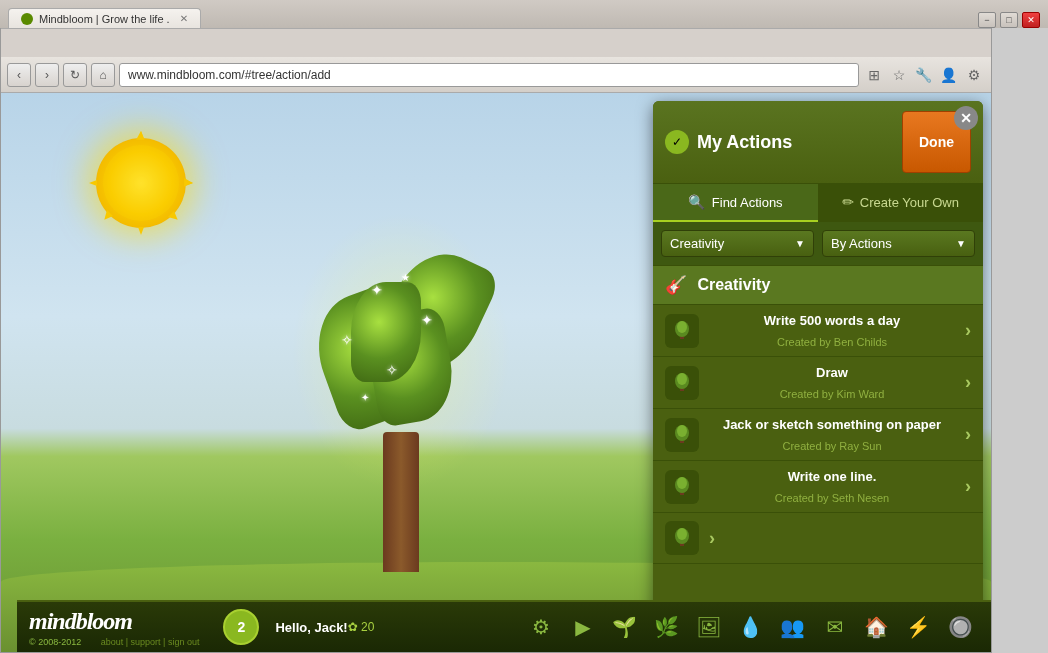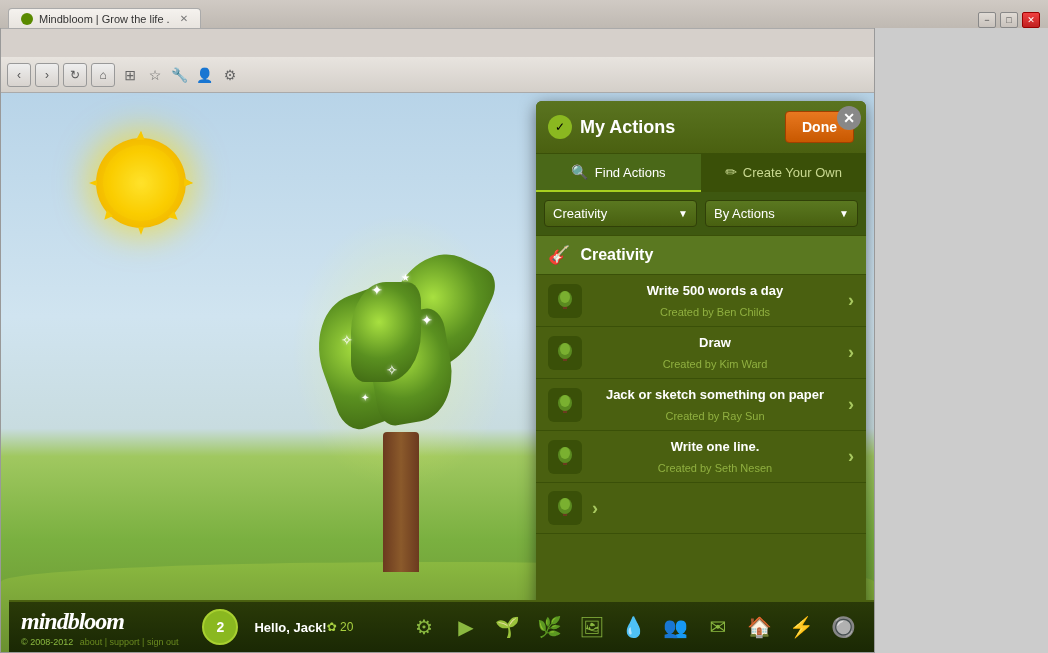--- a/index.html
+++ b/index.html
@@ -1,20 +1,20 @@
 <!DOCTYPE html>
 <html><head>
   <meta charset="utf-8">
   <style>
     * { margin: 0; padding: 0; box-sizing: border-box; }
     body { width: 1048px; height: 653px; overflow: hidden; font-family: Arial, sans-serif; background: #ccc; }
 
     
     .browser-window {
-      width: 875px;
+      width: 992px;
       height: 653px;
       background: #d6d0cb;
       border: 1px solid #999;
       display: flex;
       flex-direction: column;
     }
 
     .title-bar {
       height: 28px;
       background: linear-gradient(to bottom, #e8e4df, #cec8c2);
@@ -225,21 +225,21 @@
     .panel-title {
       color: white;
       font-size: 18px;
       font-weight: bold;
     }
     .done-btn {
       background: linear-gradient(to bottom, #e87820, #c85800);
       color: white;
       border: 1px solid #a04000;
       border-radius: 4px;
-      padding: 7px 16px;
+      padding: 22px 16px;
       font-size: 14px;
       font-weight: bold;
       cursor: pointer;
     }
 
     .panel-tabs {
       display: flex;
       background: #3a5008;
     }
     .panel-tab {
@@ -428,20 +428,23 @@
         <div class="win-btn close">✕</div>
       </div>
     </div>
   </div>
 
   <div class="nav-bar" style="margin-top:28px;">
     <div class="nav-btn">‹</div>
     <div class="nav-btn">›</div>
     <div class="nav-btn">↻</div>
     <div class="nav-btn">⌂</div>
+    <div class="address-bar">
+      <span>www.mindbloom.com/#tree/action/add</span>
+    </div>
     <div class="nav-icons">
       <div class="nav-icon">⊞</div>
       <div class="nav-icon">☆</div>
       <div class="nav-icon">🔧</div>
       <div class="nav-icon">👤</div>
       <div class="nav-icon">⚙</div>
     </div>
   </div>
 
   <div class="main-content">
@@ -599,26 +602,26 @@
         <rect x="10" y="14" width="4" height="6" fill="#6b3a1f"></rect>
         <ellipse cx="12" cy="10" rx="7" ry="8" fill="#5a8a20"></ellipse>
         <ellipse cx="12" cy="8" rx="5" ry="6" fill="#7ab030"></ellipse>
       </svg>
     </div>
     <span class="action-arrow">›</span>
   </div>
         </div>
     </div>
 
-    <div class="taskbar" style="position:absolute;bottom:0;left:8px;right:0;">
+    <div class="taskbar" style="position:absolute;bottom:0;left:16px;right:0;">
       <div style="display:flex;flex-direction:column;">
         <span class="brand-logo" style="font-family:Georgia,serif;color:white;font-size:24px;font-style:italic;font-weight:bold;">mindbloom</span>
         <span class="brand-tagline">
           <span>© 2008-2012</span>
-          <span style="color:#6a8a20;margin-left:4px;">about | support | sign out</span>
+          <span style="color:#6a8a20;margin-left:17px;">about | support | sign out</span>
         </span>
       </div>
 
       <div style="margin-left:16px;position:relative;">
         <div class="taskbar-level">
           <span>2</span>
         </div>
       </div>
 
       <div style="display:flex;flex-direction:row;margin-left:8px;">

